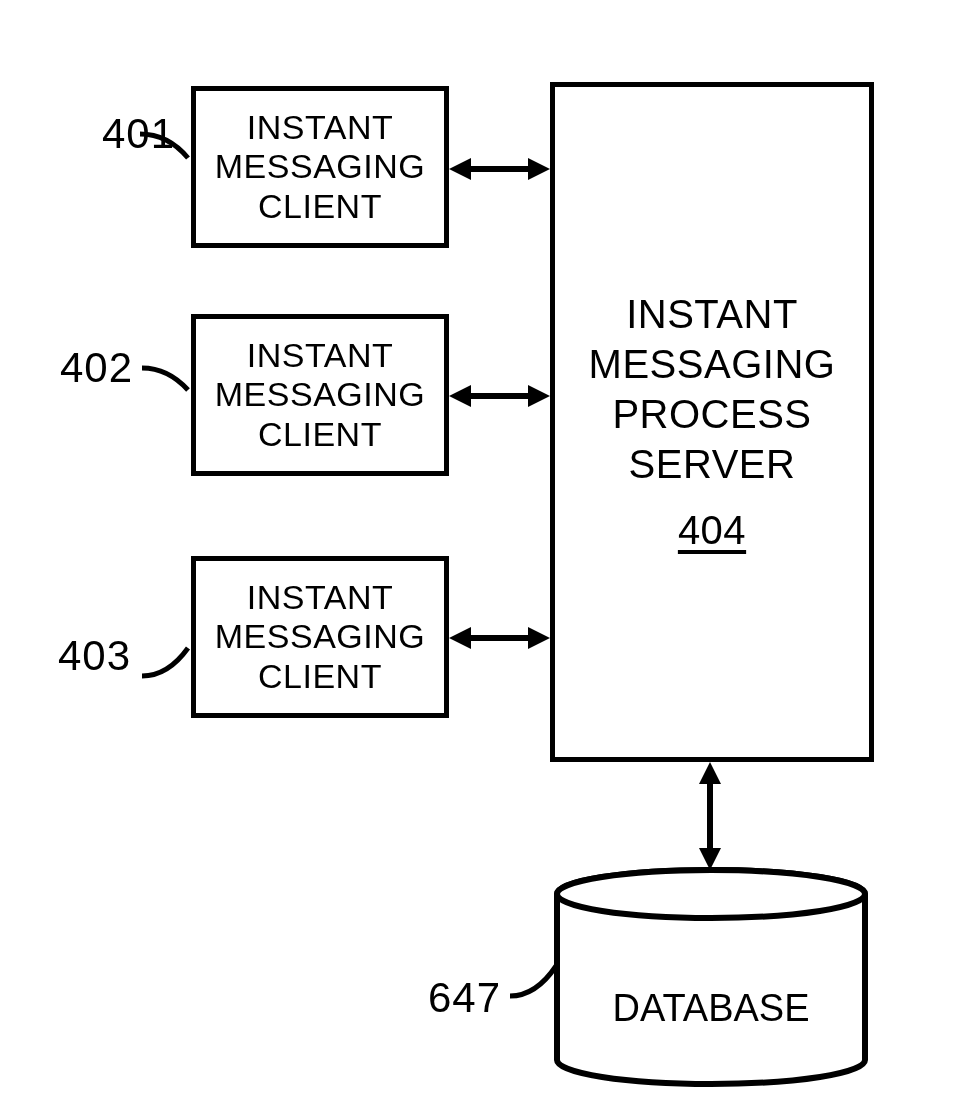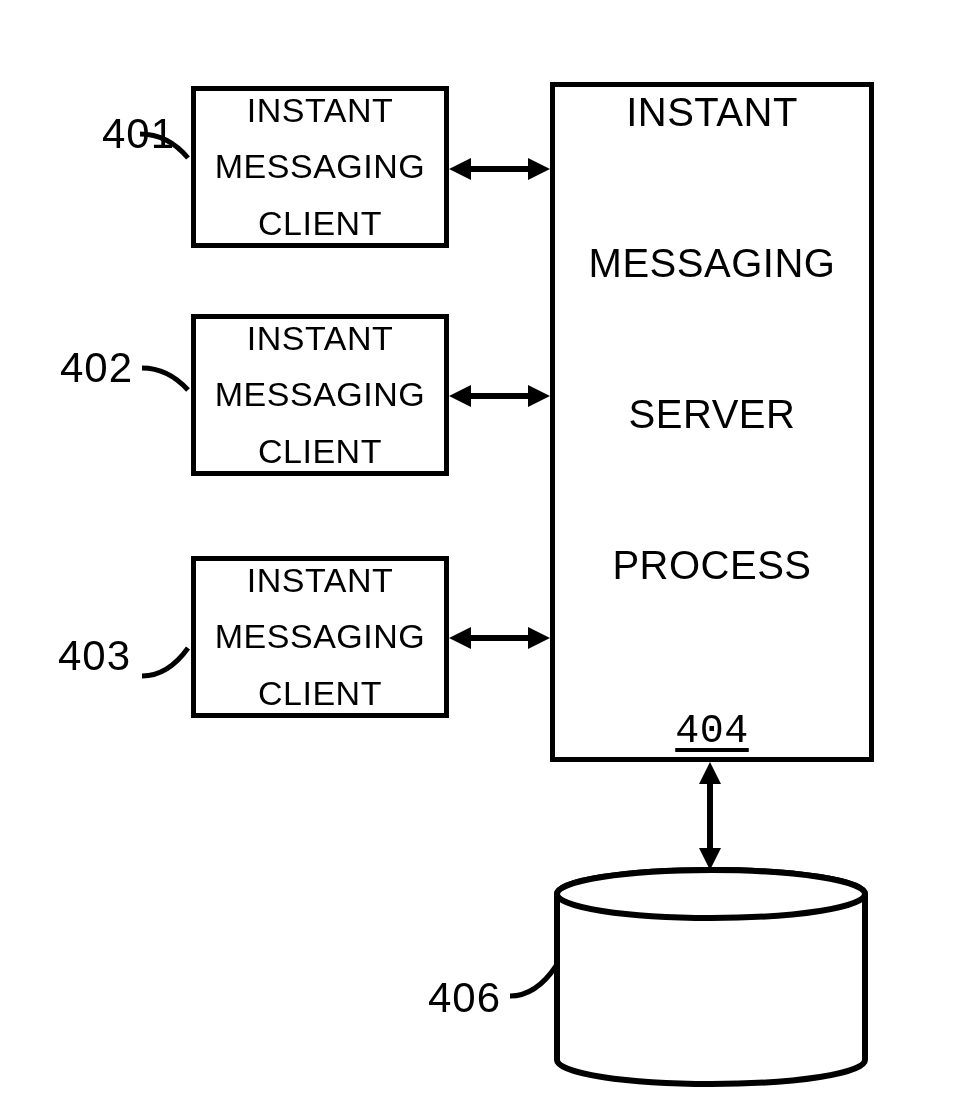--- a/index.html
+++ b/index.html
@@ -10,41 +10,40 @@
       font-family: Arial, Helvetica, sans-serif;
       position: relative;
     }
     .box {
       position: absolute;
       border: 5px solid #000;
       background: #fff;
       display: flex;
       flex-direction: column;
       align-items: center;
-      justify-content: space-between;
+      justify-content: center;
       text-align: center;
       font-size: 34px;
       line-height: 1.15;
       letter-spacing: 0.5px;
     }
     .client-box {
       width: 258px;
       height: 162px;
     }
     .server-box {
       width: 324px;
       height: 680px;
       font-size: 40px;
       line-height: 1.25;
     }
     .server-box .num {
       text-decoration: underline;
       text-underline-offset: 6px;
       margin-top: 16px;
-      font-family: Liberation Mono, monospace;
     }
     .label {
       position: absolute;
       font-size: 42px;
       letter-spacing: 1px;
     }
     .db {
       position: absolute;
     }
     .db svg { display: block; }
@@ -78,40 +77,41 @@
 
 <div class="box client-box" style="left:191px; top:556px;">
   <span>INSTANT</span>
   <span>MESSAGING</span>
   <span>CLIENT</span>
 </div>
 
 <div class="box server-box" style="left:550px; top:82px;">
   <span>INSTANT</span>
   <span>MESSAGING</span>
+  <span>PROCESS</span>
   <span>SERVER</span>
-  <span>PROCESS</span>
   <span class="num">404</span>
 </div>
 
 <div class="db" style="left:552px; top:866px; width:318px; height:222px;">
   <svg width="318" height="222" viewBox="0 0 318 222">
     <ellipse cx="159" cy="28" rx="154" ry="24" fill="#fff" stroke="#000" stroke-width="6"></ellipse>
     <path d="M 5 28 L 5 194 A 154 24 0 0 0 313 194 L 313 28" fill="#fff" stroke="#000" stroke-width="6"></path>
     <ellipse cx="159" cy="28" rx="154" ry="24" fill="#fff" stroke="#000" stroke-width="6"></ellipse>
   </svg>
   <div class="db-text">
     <br>
+    <span>DATABASE</span>
   </div>
 </div>
 
 <div class="label" style="left:58px; top:110px;margin-left:44px;">401</div>
 <div class="label" style="left:60px; top:344px;">402</div>
 <div class="label" style="left:58px; top:632px;">403</div>
-<div class="label" style="left:428px; top:974px;">406</div>
+<div class="label" style="left:428px; top:974px;">647</div>
 
 <div class="arrow" style="left:140px; top:128px;">
   <svg width="60" height="40">
       <path d="M 0 6 Q 28 6 48 30" fill="none" stroke="#000" stroke-width="5"></path>
     </svg>
 </div>
 <div class="arrow" style="left:142px; top:362px;">
   <svg width="56" height="40">
       <path d="M 0 6 Q 26 6 46 28" fill="none" stroke="#000" stroke-width="5"></path>
     </svg>

